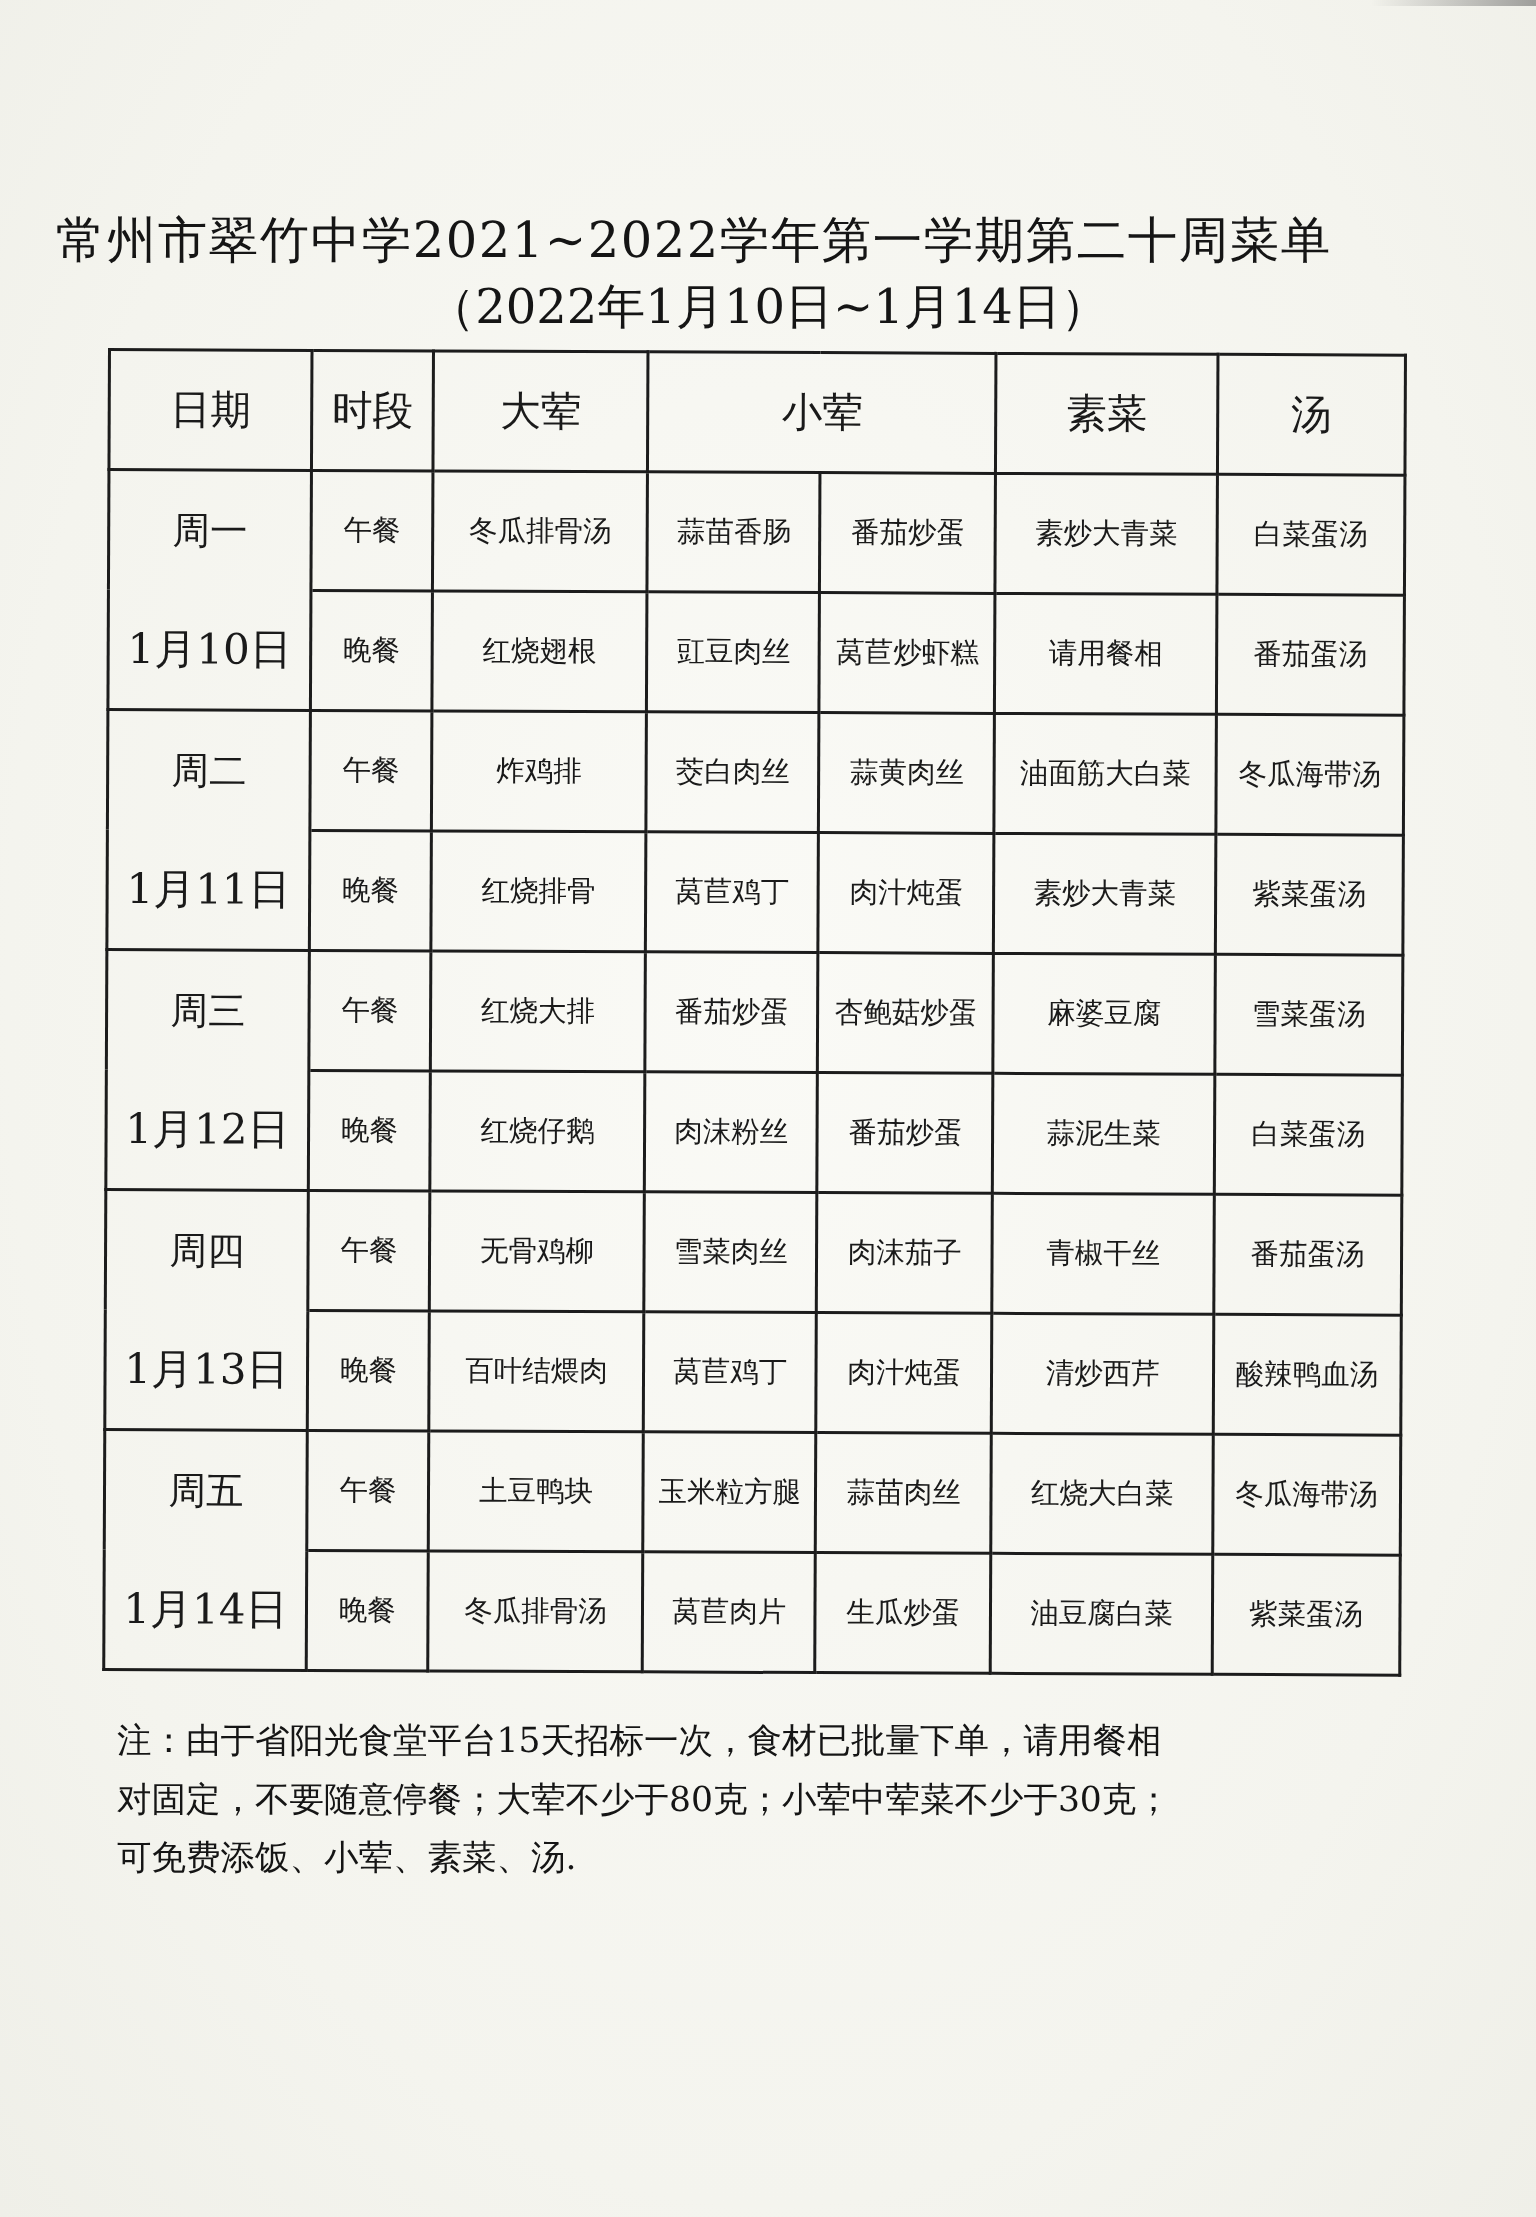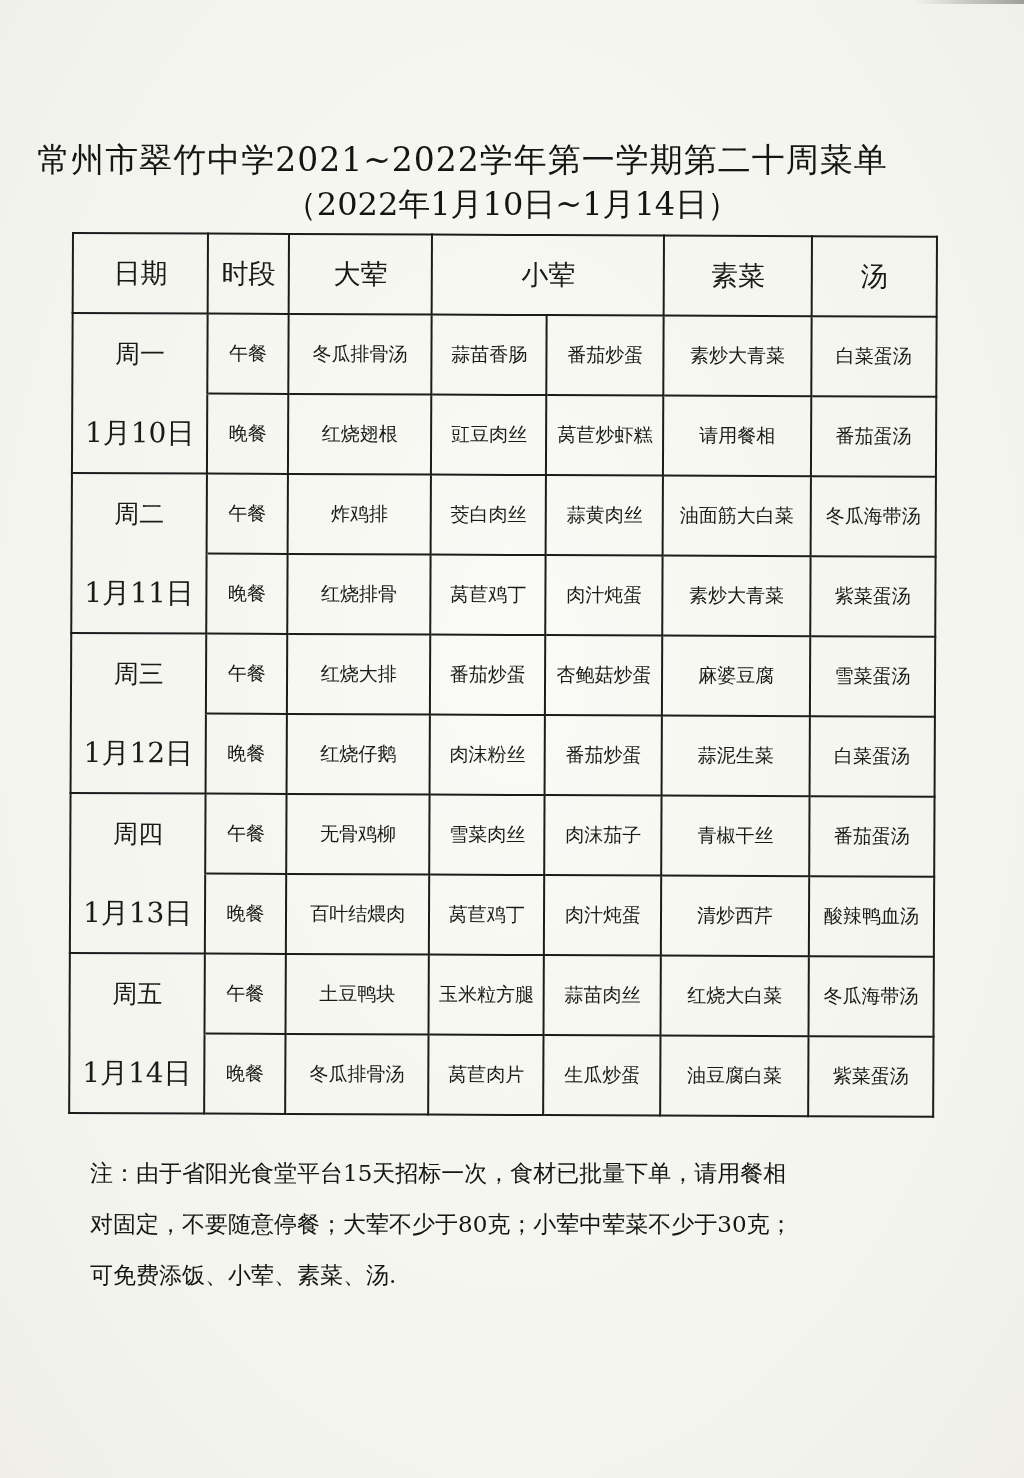--- a/index.html
+++ b/index.html
@@ -96,21 +96,21 @@
     .note {
       position: absolute;
       left: 74px;
       top: 1140px;
       width: 880px;
       font-size: 23px;
       line-height: 35px;
       font-family: "DejaVu Serif", "Liberation Serif", serif;
       color: #151515;
     }
-    .note p { margin: 16px; }
+    .note p { margin: 4px; }
   </style>
 </head>
 <body>
 
 <div class="page">
   <div class="scan-edge"></div>
 
   <div class="title">常州市翠竹中学2021~2022学年第一学期第二十周菜单</div>
   <div class="subtitle">（2022年1月10日~1月14日）</div>
 

